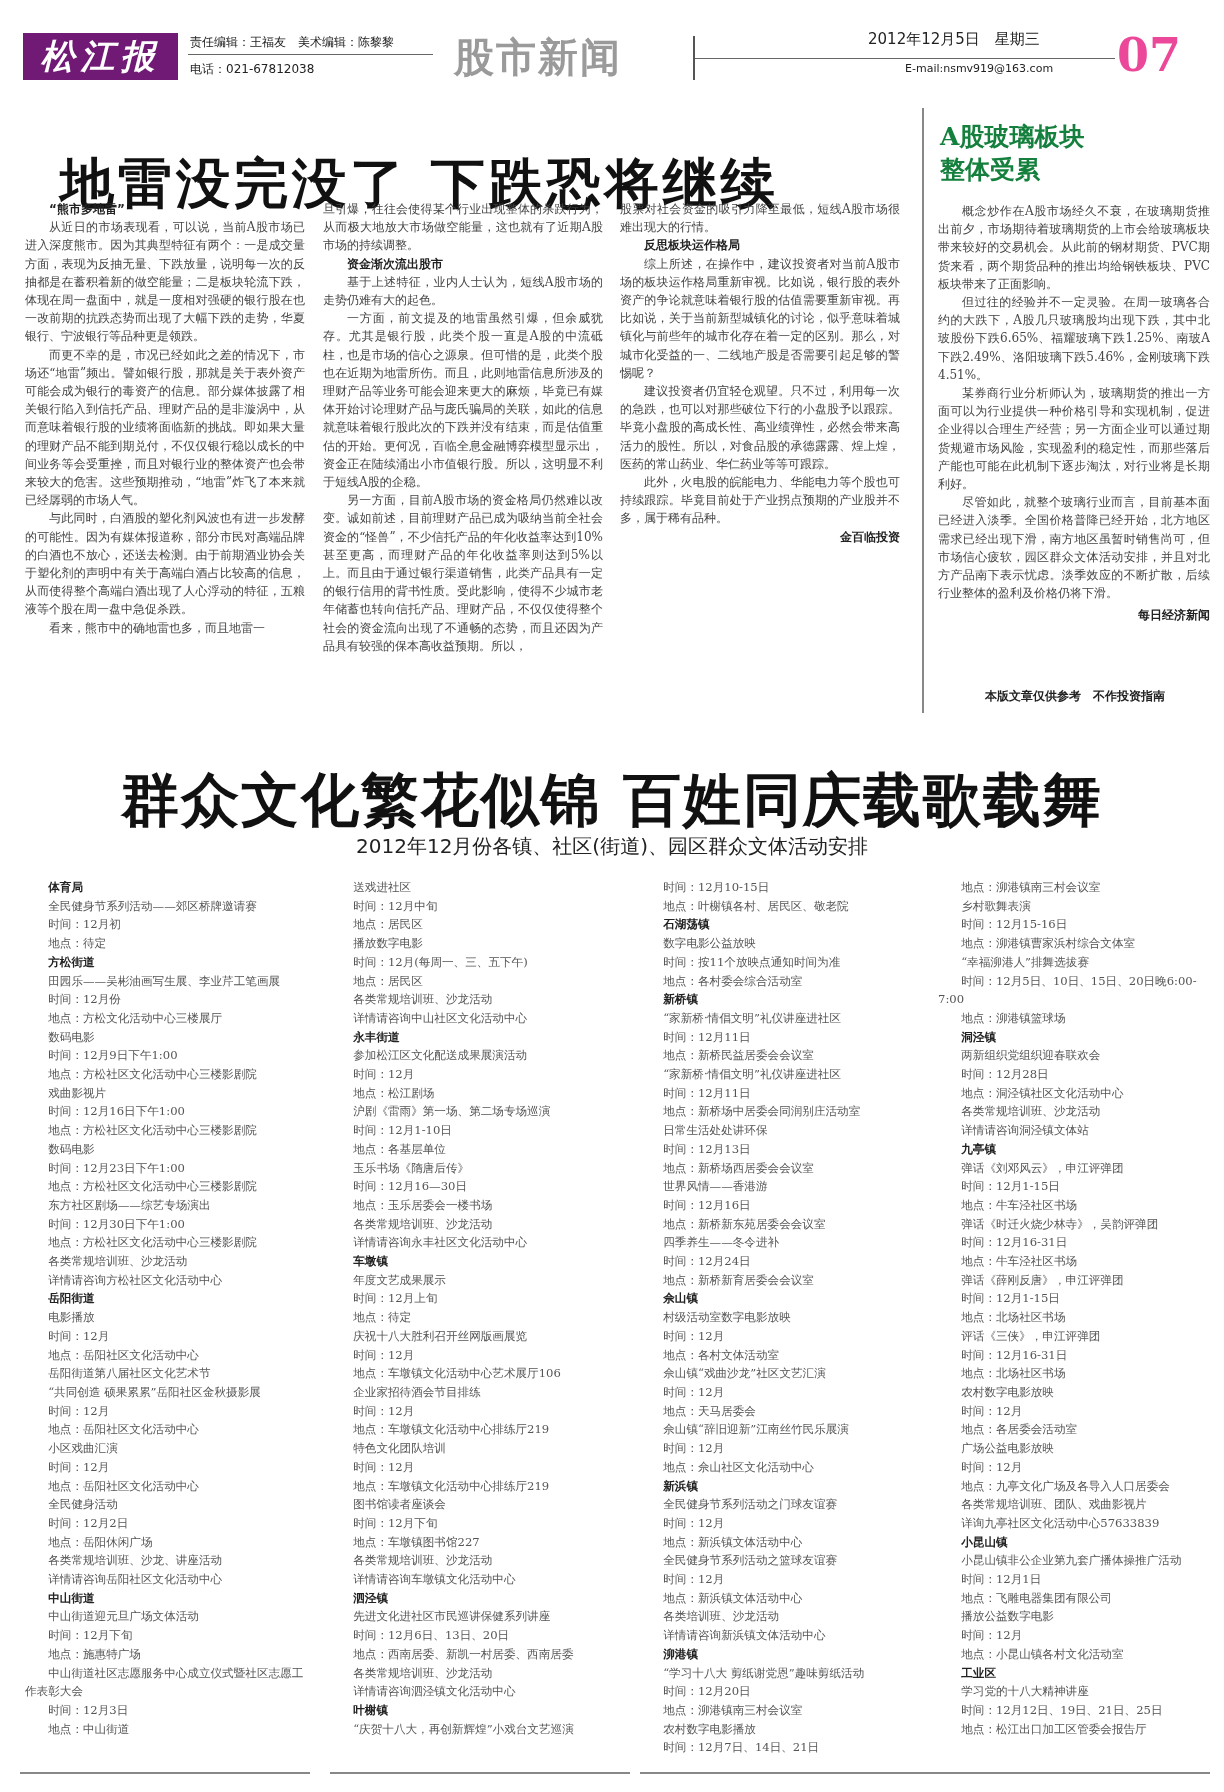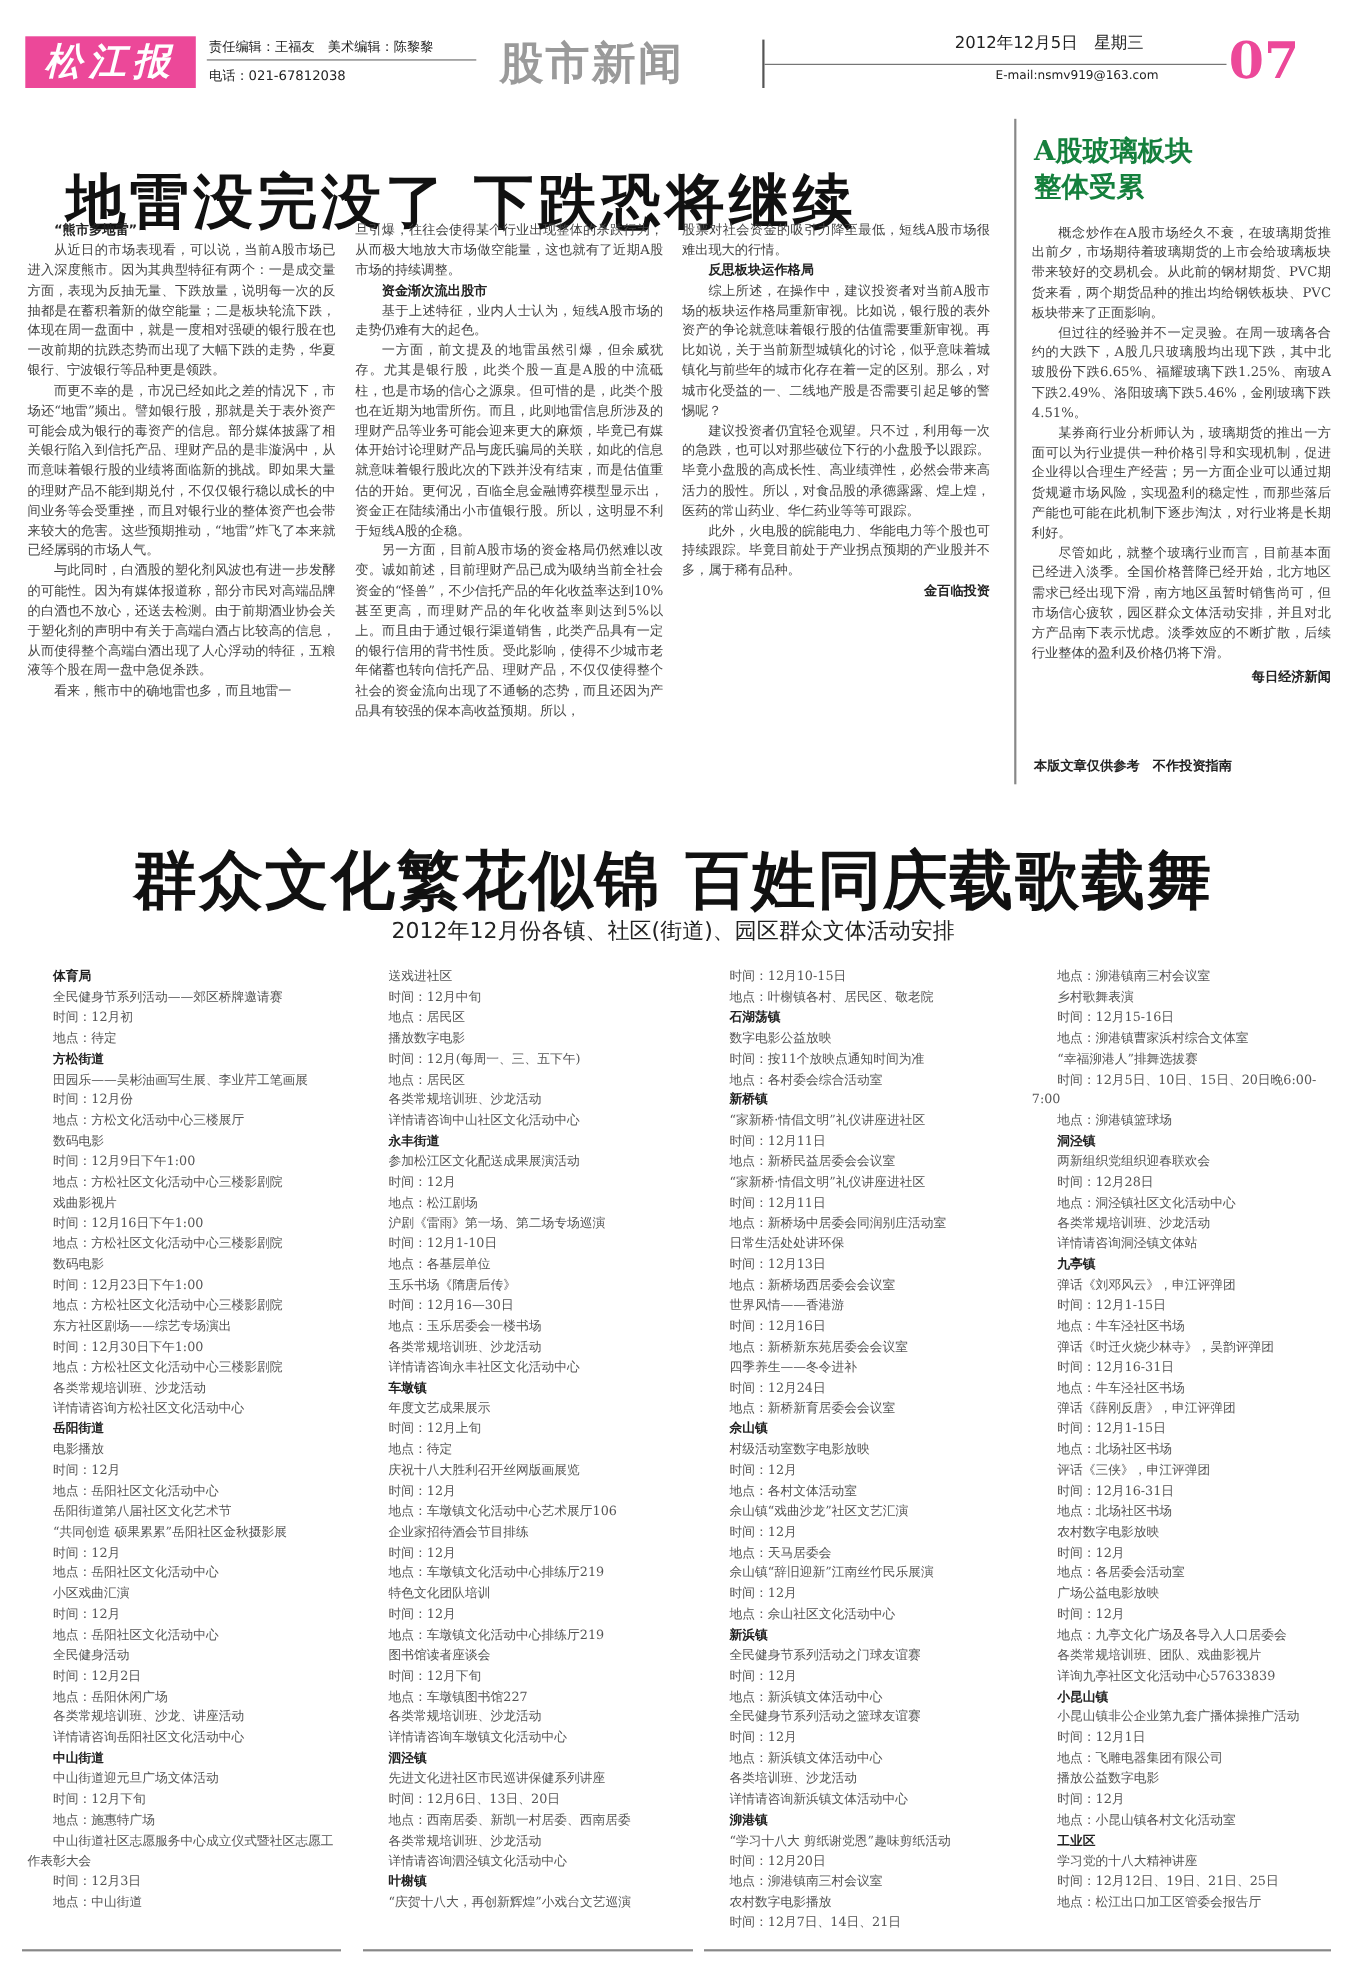--- a/index.html
+++ b/index.html
@@ -1,36 +1,36 @@
 <!DOCTYPE html>
 <html><head>
 <meta charset="utf-8">
 <style>
 *{box-sizing:border-box;margin:0;padding:0;}
 html,body{width:1224px;height:1792px;background:#fff;overflow:hidden;}
 body{font-family:"DejaVu Serif","Liberation Serif",serif;color:#333;position:relative;}
 .masthead{position:absolute;left:0;top:0;width:1224px;height:90px;}
-.logo{position:absolute;left:23px;top:33px;width:155px;height:47px;background:#ec4899;color:#fff;font-family:"DejaVu Serif",serif;font-weight:bold;font-style:italic;font-size:34px;line-height:47px;text-align:center;letter-spacing:6px;}
+.logo{position:absolute;left:23px;top:33px;width:155px;height:47px;background:#701a75;color:#fff;font-family:"DejaVu Serif",serif;font-weight:bold;font-style:italic;font-size:34px;line-height:47px;text-align:center;letter-spacing:6px;}
 .editors{position:absolute;left:190px;top:34px;font-family:"DejaVu Sans",sans-serif;font-size:12px;color:#222;white-space:nowrap;}
 .hline1{position:absolute;left:188px;top:54px;width:245px;border-top:1px solid #666;}
 .phone{position:absolute;left:190px;top:61px;font-family:"DejaVu Sans",sans-serif;font-size:12px;color:#222;}
 .section{position:absolute;left:454px;top:30px;font-family:"DejaVu Sans",sans-serif;font-weight:bold;font-size:40px;color:#9a9a9a;letter-spacing:2px;}
 .vbar{position:absolute;left:693px;top:36px;height:44px;border-left:2px solid #555;}
 .hline2{position:absolute;left:695px;top:58px;width:420px;border-top:1px solid #666;}
 .date{position:absolute;left:868px;top:30px;font-family:"DejaVu Sans",sans-serif;font-size:15px;color:#222;white-space:nowrap;}
 .email{position:absolute;left:905px;top:62px;font-family:"DejaVu Sans",sans-serif;font-size:11px;color:#222;}
 .pagenum{position:absolute;left:1117px;top:28px;font-family:"DejaVu Serif",serif;font-weight:bold;font-size:46px;color:#ec4899;line-height:54px;}
 .head1{position:absolute;left:60px;top:104px;font-family:"DejaVu Sans",sans-serif;font-weight:bold;font-size:54px;color:#111;letter-spacing:4px;white-space:nowrap;margin-top:44px;}
 .vsep{position:absolute;left:922px;top:108px;height:605px;border-left:2px solid #888;}
 .col{position:absolute;font-size:12px;line-height:18.2px;color:#444;text-align:justify;}
 .col p{text-indent:2em;}
 .col .sub{font-family:"DejaVu Sans",sans-serif;font-weight:bold;color:#222;text-indent:2em;}
 .col .src{text-align:right;font-family:"DejaVu Sans",sans-serif;font-weight:bold;color:#222;}
 .sideTitle{position:absolute;left:940px;top:120px;width:270px;font-family:"DejaVu Serif",serif;font-weight:bold;font-size:25px;line-height:33px;color:#15803d;}
-.disclaimer{position:absolute;left:940px;top:688px;width:270px;text-align:left;font-family:"DejaVu Sans",sans-serif;font-weight:bold;font-size:12px;color:#222;}
+.disclaimer{position:absolute;left:940px;top:688px;width:270px;text-align:center;font-family:"DejaVu Sans",sans-serif;font-weight:bold;font-size:12px;color:#222;}
 .head2{position:absolute;left:0;top:762px;width:1224px;text-align:center;font-family:"DejaVu Sans",sans-serif;font-weight:bold;font-size:58px;color:#111;letter-spacing:2px;white-space:nowrap;}
 .subhead{position:absolute;left:0;top:833px;width:1224px;text-align:center;font-family:"DejaVu Sans",sans-serif;font-size:20px;color:#222;}
 .ecol{position:absolute;top:878px;font-size:11.6px;line-height:18.7px;color:#555;}
 .ecol div{white-space:nowrap;padding-left:2em;}
 .ecol .h{font-family:"DejaVu Sans",sans-serif;font-weight:bold;color:#222;}
 .ecol .w{white-space:normal;}
 .bline{position:absolute;top:1772px;height:2px;background:#888;}
 </style>
 </head>
 <body>

